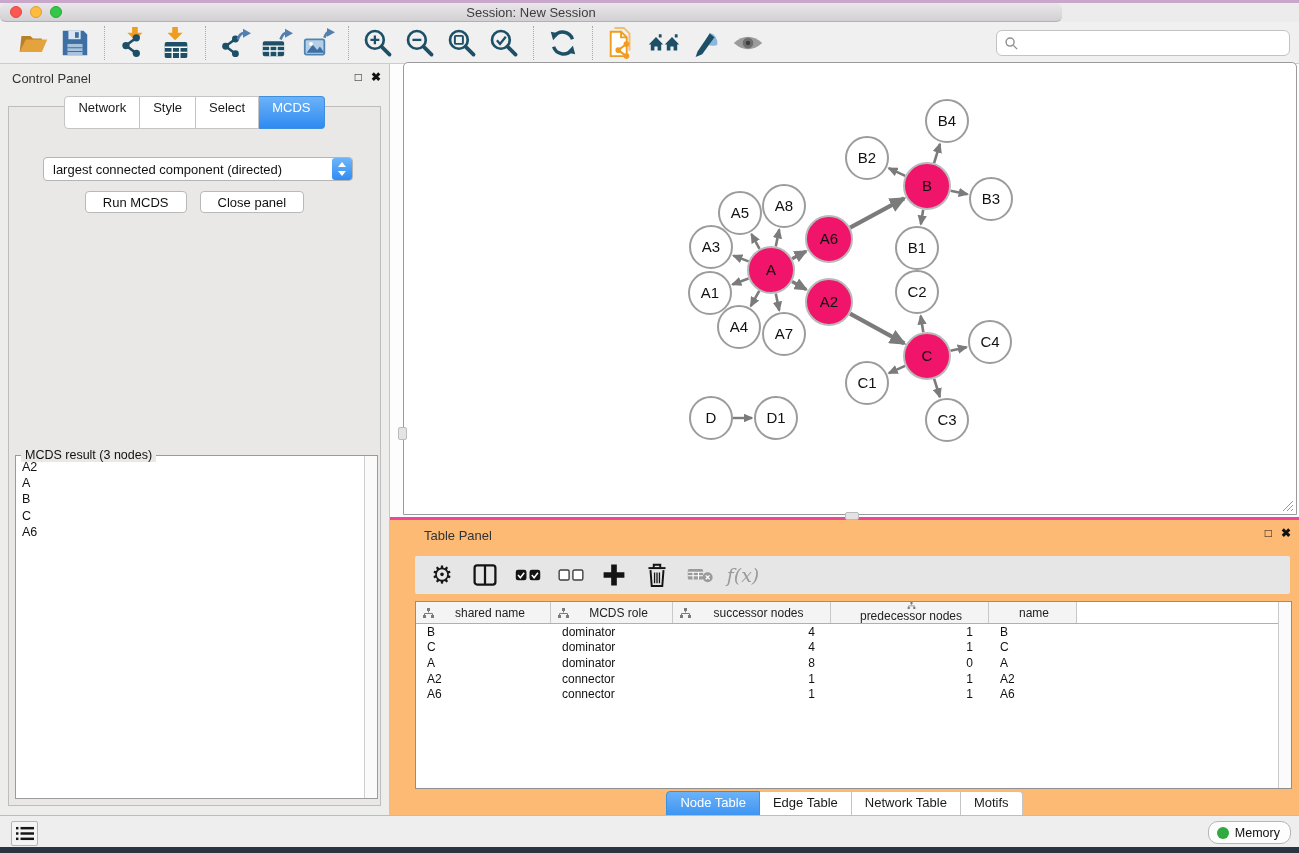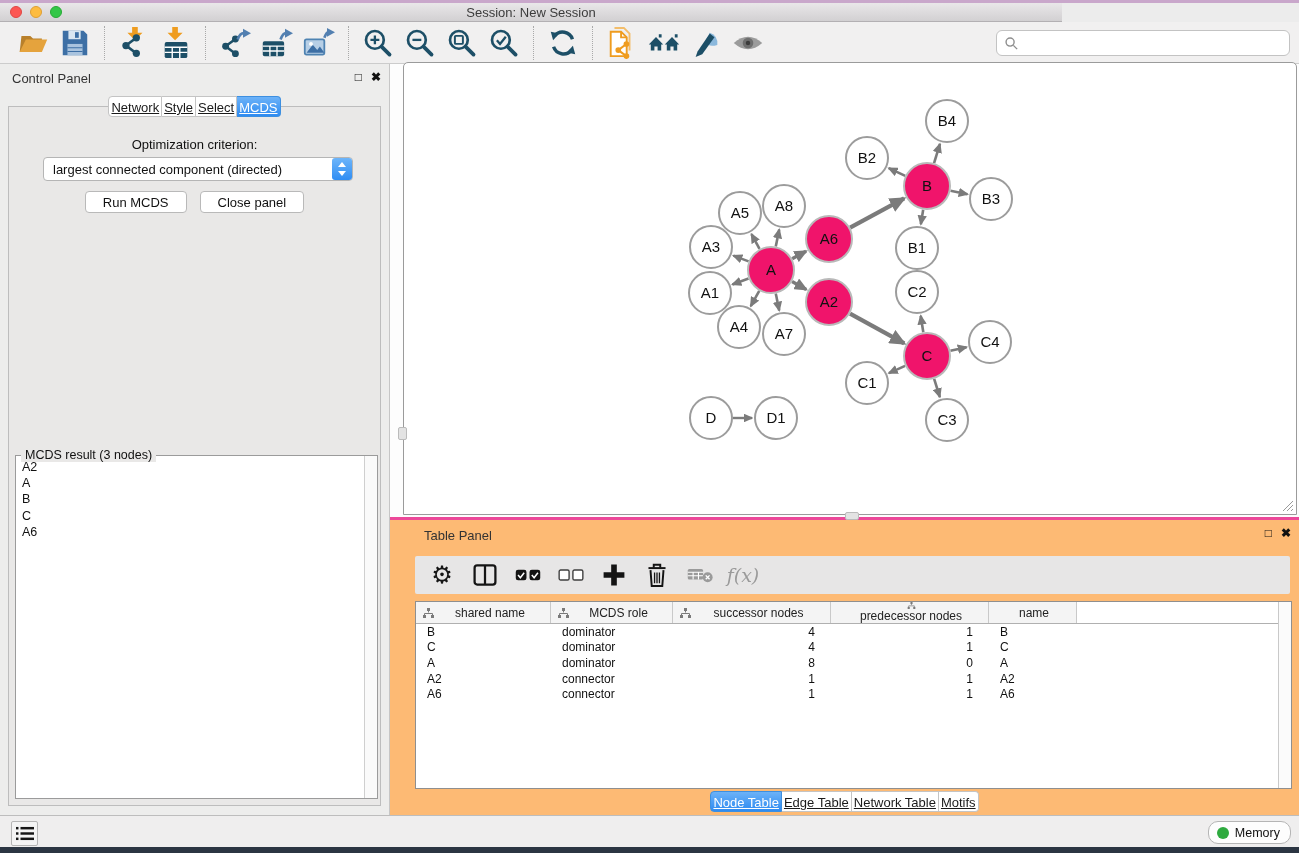--- a/index.html
+++ b/index.html
@@ -2,21 +2,21 @@
 <html><head>
 <meta charset="utf-8">
 <style>
   * { margin:0; padding:0; box-sizing:border-box; }
   html,body { width:1299px; height:853px; overflow:hidden; }
   body { font-family:"Liberation Sans", sans-serif; background:#ececec; position:relative; color:#222; }
 
   
   .top-strip { position:absolute; left:0; top:0; width:1299px; height:3px; background:#c9a7cb; }
   .titlebar { position:absolute; left:0; top:3px; width:1062px; height:19px;
-    background:linear-gradient(#e9e7e9,#d2d0d2); border-bottom:1px solid #b3b0b3; }
+    background:linear-gradient(#e9e7e9,#d2d0d2); border-bottom:1px solid #b3b0b3;border-radius:6px; }
   .lights { position:absolute; left:10px; top:3px; display:flex; gap:8px; }
   .light { width:12px; height:12px; border-radius:50%; display:inline-block; }
   .light.red    { background:#fc5753; border:1px solid #df4744; }
   .light.yellow { background:#fdbc40; border:1px solid #de9f34; }
   .light.green  { background:#34c748; border:1px solid #27aa35; }
   .titlebar .title { text-align:center; font-size:13px; line-height:19px; color:#3c3c3c; }
 
   
   .toolbar { position:absolute; left:0; top:22px; width:1299px; height:42px;
     background:#f1f0f0; border-bottom:1px solid #cccccc; display:flex; align-items:center; }
@@ -31,22 +31,22 @@
   .searchbox input { border:none; outline:none; flex:1; height:20px; font-size:13px; padding-left:5px; background:transparent; }
 
   
   .control-panel { position:absolute; left:0; top:64px; width:390px; height:751px;
     background:#ededec; border-right:1px solid #c6c6c6; }
   .cp-title { position:absolute; left:12px; top:7px; font-size:13px; color:#333; }
   .panel-icons { position:absolute; right:8px; top:6px; font-size:12px; color:#111; display:flex; gap:9px; }
   .panel-icons .fl { font-size:12px; }
   .panel-icons .cl { font-weight:bold; font-size:12px; }
   .cp-tabs { position:absolute; left:0; top:32px; width:100%; display:flex; justify-content:center; z-index:3; }
-  .tab { height:21px; line-height:21px; padding:0 2px; background:#fff; border:1px solid #c4c4c4;
-    border-left:none; font-size:13px; color:#1a1a1a;text-decoration:underline; }
+  .tab { height:33px; line-height:21px; padding:0 13px; background:#fff; border:1px solid #c4c4c4;
+    border-left:none; font-size:13px; color:#1a1a1a; }
   .tab:first-child { border-left:1px solid #c4c4c4; border-radius:4px 0 0 4px; }
   .tab:last-child { border-radius:0 4px 4px 0; }
   .tab.active { background:linear-gradient(#6cb2f8,#2e8bf1); color:#fff; border-color:#3d8fe0; }
   .cp-content { position:absolute; left:8px; right:8px; top:42px; bottom:9px;
     background:#e9e8e7; border:1px solid #bdbdbd; }
   .opt-label { position:absolute; left:0; width:100%; top:30px; text-align:center; font-size:13px; color:#111; }
   .mac-select { position:absolute; left:34px; right:27px; top:50px; height:24px; background:#fff;
     border:1px solid #b5b5b5; border-radius:4px; font-size:13px; display:flex; align-items:center; }
   .mac-select .val { flex:1; padding-left:9px; color:#111; white-space:nowrap; overflow:hidden; }
   .stepper { width:20px; height:22px; margin:0; border-radius:3px;
@@ -299,21 +299,20 @@
     <span class="fl">□</span>
     <span class="cl">✖</span>
   </div>
   <div class="cp-tabs" id="cp-tabs">
       <span class="tab">Network</span>
       <span class="tab">Style</span>
       <span class="tab">Select</span>
       <span class="tab active">MCDS</span>
     </div>
   <div class="cp-content">
-    <div class="opt-label">Optimization criterion:</div>
     <div class="mac-select">
       <span class="val">largest connected component (directed)</span>
       <span class="stepper"></span>
     </div>
     <div class="btn-row">
       <button class="mac-btn">Run MCDS</button>
       <button class="mac-btn">Close panel</button>
     </div>
     <div class="fieldset">
       <span class="legend">MCDS result (3 nodes)</span>

